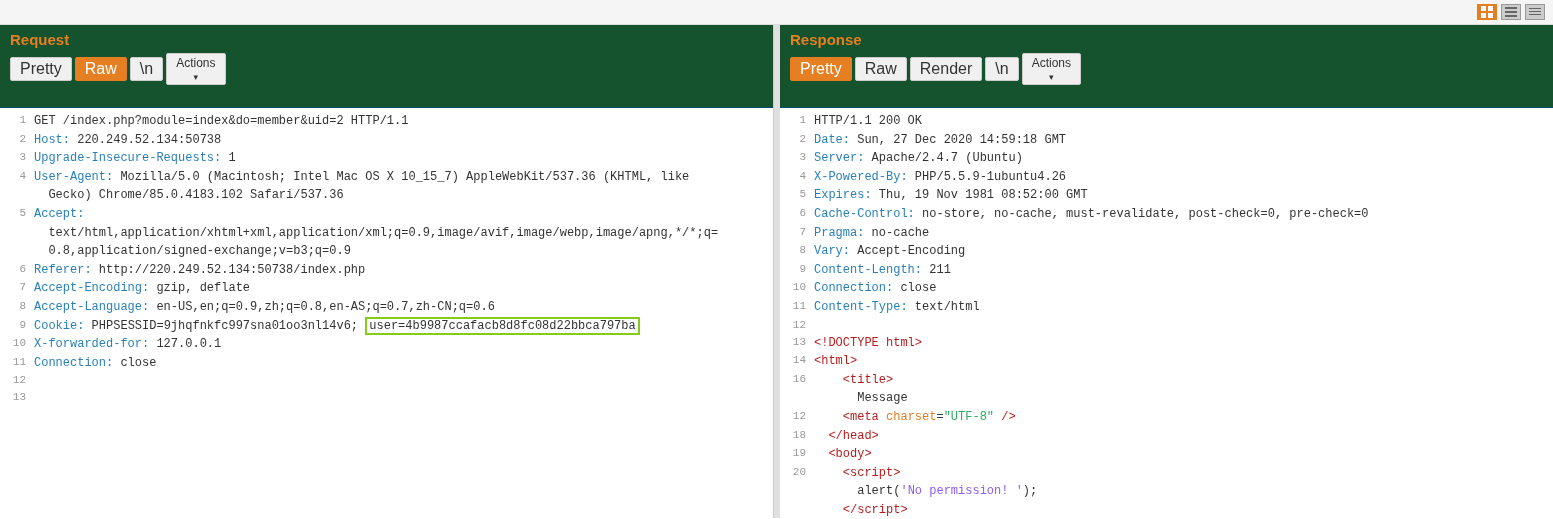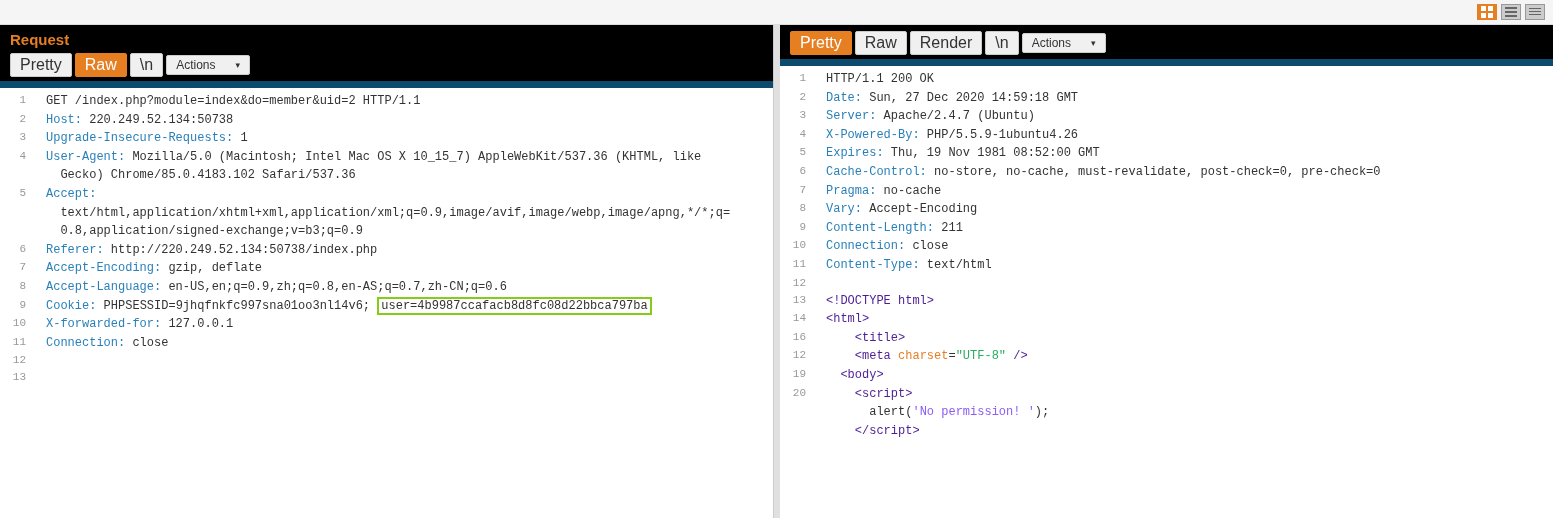--- a/index.html
+++ b/index.html
@@ -47,23 +47,23 @@
       flex-direction: column;
       border-right: 1px solid #ccc;
       overflow: hidden;
     }
 
     .panel:last-child {
       border-right: none;
     }
 
     .panel-header {
-      padding: 6px 10px 4px;
-      background: #000000;
-      border-bottom: 7px solid #0c4a6e;
+      padding: 6px 10px 22px;
+      background: #14532d;
+      border-bottom: 1px solid #0c4a6e;
     }
 
     .panel-title {
       font-size: 15px;
       font-weight: bold;
       color: #e67e22;
       font-family: Arial, sans-serif;
       margin-bottom: 5px;
     }
 
@@ -100,21 +100,22 @@
       padding: 2px 9px;
       font-size: 12px;
       font-family: Arial, sans-serif;
       border: 1px solid #ccc;
       background: #f0f0f0;
       cursor: pointer;
       border-radius: 2px;
       color: #333;
       display: flex;
       align-items: center;
-      gap: 20px;
+      gap: 2px;
+      flex-direction: column;
     }
 
     .chevron {
       font-size: 9px;
     }
 
     .panel-content {
       flex: 1;
       overflow: auto;
       padding: 4px 8px;
@@ -132,33 +133,32 @@
       color: #999;
       min-width: 18px;
       user-select: none;
       text-align: right;
       margin-right: 8px;
       font-size: 11px;
     }
 
     .line-content {
       flex: 1;
-      margin-left: 12px;
     }
     .header-key { color: #2980b9; }
 
     
     .highlight-box {
       border: 2px solid #84cc16;
       padding: 0 2px;
       color: #333;
     }
 
     
-    .tag { color: #4c1d95; }
+    .tag { color: #b91c1c; }
     .attr { color: #e67e22; }
     .attr-val { color: #27ae60; }
     .js-string { color: #8b5cf6; }
     .js-code { color: #333; }
 
     .divider {
       width: 6px;
       background: #e0e0e0;
       cursor: col-resize;
       flex-shrink: 0;
@@ -274,20 +274,21 @@
         <span class="line-content"></span>
       </div>
 
     </div>
   </div>
 
   <div class="divider"></div>
 
   <div class="panel">
     <div class="panel-header">
+      <div class="panel-title">Response</div>
       <div class="toolbar">
         <button class="tab-btn active-response" style="background:#e67e22;color:#fff;border-color:#e67e22;">Pretty</button>
         <button class="tab-btn">Raw</button>
         <button class="tab-btn">Render</button>
         <button class="tab-btn">\n</button>
         <button class="actions-btn">
           <span>Actions</span>
           <span class="chevron">▾</span>
         </button>
       </div>
@@ -348,24 +349,32 @@
       </div>
       <div class="line">
         <span class="line-num">14</span>
         <span class="line-content"><span class="tag">&lt;html&gt;</span></span>
       </div>
       <div class="line">
         <span class="line-num">16</span>
         <span class="line-content">    <span class="tag">&lt;title&gt;</span></span>
       </div>
       <div class="line">
+        <span class="line-num"></span>
+        <span class="line-content">      Message</span>
+      </div>
+      <div class="line">
         <span class="line-num">12</span>
         <span class="line-content">    <span class="tag">&lt;meta</span> <span class="attr">charset</span>=<span class="attr-val">"UTF-8"</span> <span class="tag">/&gt;</span></span>
       </div>
       <div class="line">
+        <span class="line-num">18</span>
+        <span class="line-content">  <span class="tag">&lt;/head&gt;</span></span>
+      </div>
+      <div class="line">
         <span class="line-num">19</span>
         <span class="line-content">  <span class="tag">&lt;body&gt;</span></span>
       </div>
       <div class="line">
         <span class="line-num">20</span>
         <span class="line-content">    <span class="tag">&lt;script&gt;</span></span>
       </div>
       <div class="line">
         <span class="line-num"></span>
         <span class="line-content">      <span class="js-code">alert(</span><span class="js-string">'No permission! '</span><span class="js-code">);</span></span>

